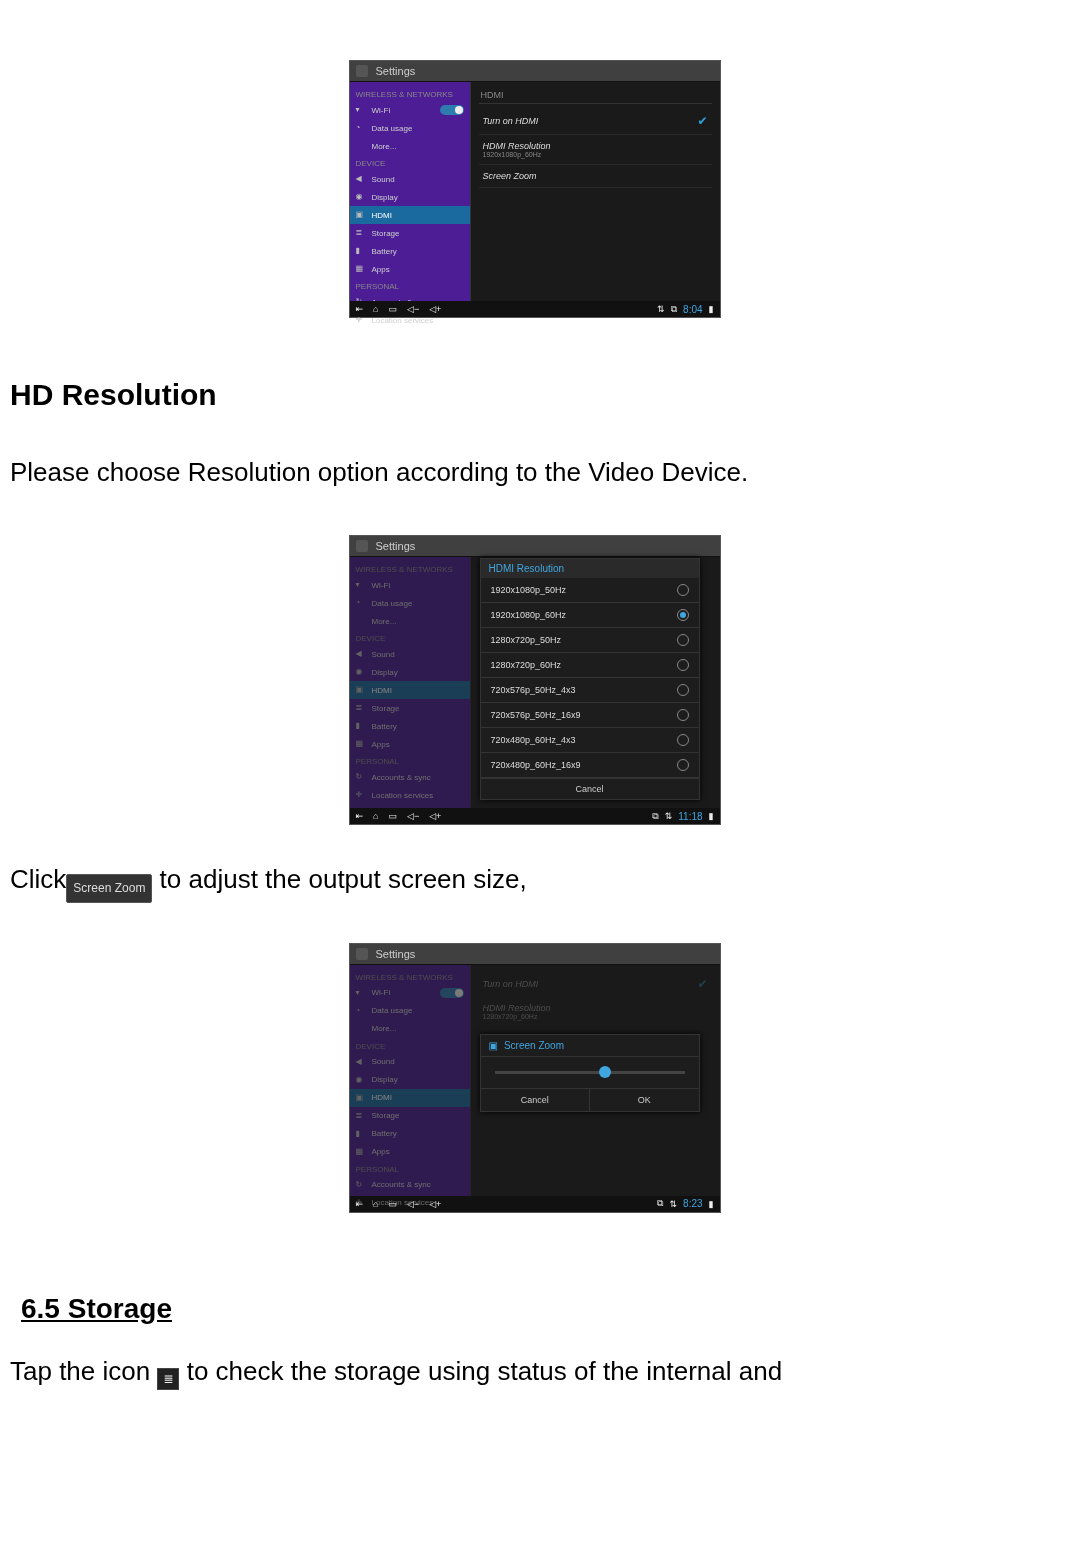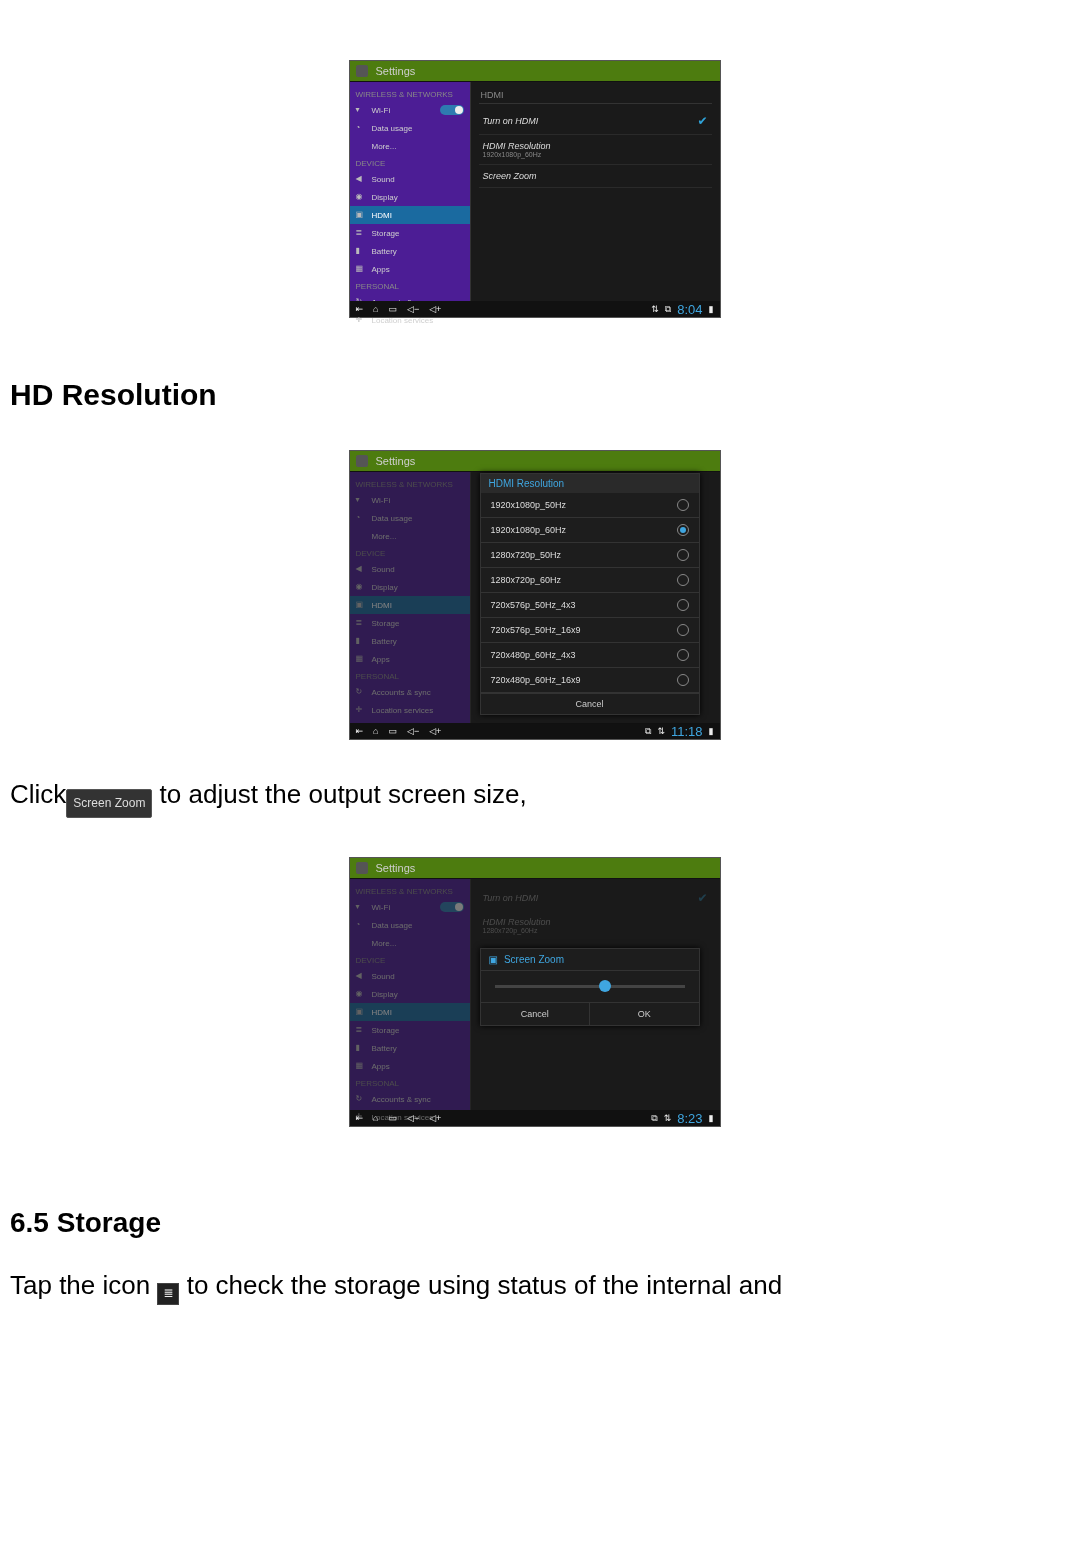--- a/index.html
+++ b/index.html
@@ -30,21 +30,21 @@
     font-size: 9px;
     display: flex;
     flex-direction: column;
     position: relative;
   }
   .titlebar {
     display:flex;
     align-items:center;
     gap:6px;
     padding:4px 6px;
-    background:#4d7c0f;
+    background:#404040;
     font-size:11px;
     border-bottom:1px solid #111;
   }
   .tb-ic {
     width:12px;height:12px;
     display:inline-block;
     background:#555;
     border-radius:2px;
     margin-right:2px;
   }
@@ -114,21 +114,21 @@
   .navbar {
     height:16px;
     background:#111;
     display:flex;
     align-items:center;
     padding:0 6px;
     gap:10px;
     font-size:9px;
   }
   .navbar .right { margin-left:auto; display:flex; gap:6px; align-items:center;}
-  .clock { color:#3fa6e0; font-size:13px; }
+  .clock { color:#3fa6e0; font-size:10px; }
   .navic { color:#eee; }
 
   
   .dialog {
     position:absolute;
     left:130px; right:20px; top:22px;
     background:#1d1d1d;
     border:1px solid #333;
     box-shadow:0 0 6px #000;
   }
@@ -178,23 +178,23 @@
     border-radius:50%;background:#3fa6e0;
   }
   .zbtns{display:flex;}
   .zbtns div{flex:1;text-align:center;padding:6px 0;font-size:9px;color:#ccc;
     border-top:1px solid #333;cursor:pointer;}
   .zbtns div:first-child{border-right:1px solid #333;}
 
   .dim .sidebar,.dim .content{opacity:0.45;}
 
   
-  h2.doc-h { font-size:30px; font-weight:bold; margin:30px 0 18px 0;}
+  h2.doc-h { font-size:30px; font-weight:bold; margin:30px 0 36px 0;}
   p.doc-p { font-size:26px; line-height:1.9; margin:0 0 18px 0; }
-  h3.doc-sub { font-size:28px; font-weight:bold; margin:50px 0 22px 0; }
+  h3.doc-sub { font-size:28px; font-weight:bold; margin:50px 0 22px 11px;text-decoration:underline; }
 
   .inline-shot {
     display:inline-flex;
     align-items:center;
     vertical-align:-4px;
     background:#333;color:#ddd;font-size:12px;
     padding:2px 6px;border:1px solid #555;border-radius:2px;
   }
   .inline-stor {
     display:inline-flex;
@@ -296,20 +296,21 @@
           <span class="navic">⧉</span>
           <span class="clock">8:04</span>
           <span class="navic">▮</span>
         </div>
       </div>
     </div>
   </div>
 </div>
 
 <h2 class="doc-h">HD Resolution</h2>
+<p class="doc-p">Please choose Resolution option according to the Video Device.</p>
 
 <div class="centered">
   <div class="shot-wrapper" style="width:370px;">
     <div class="settings dim" style="height:288px;">
       <div class="titlebar">
         <span class="tb-ic"></span>
         <span>Settings</span>
       </div>
       <div class="body">
         <div class="sidebar">

